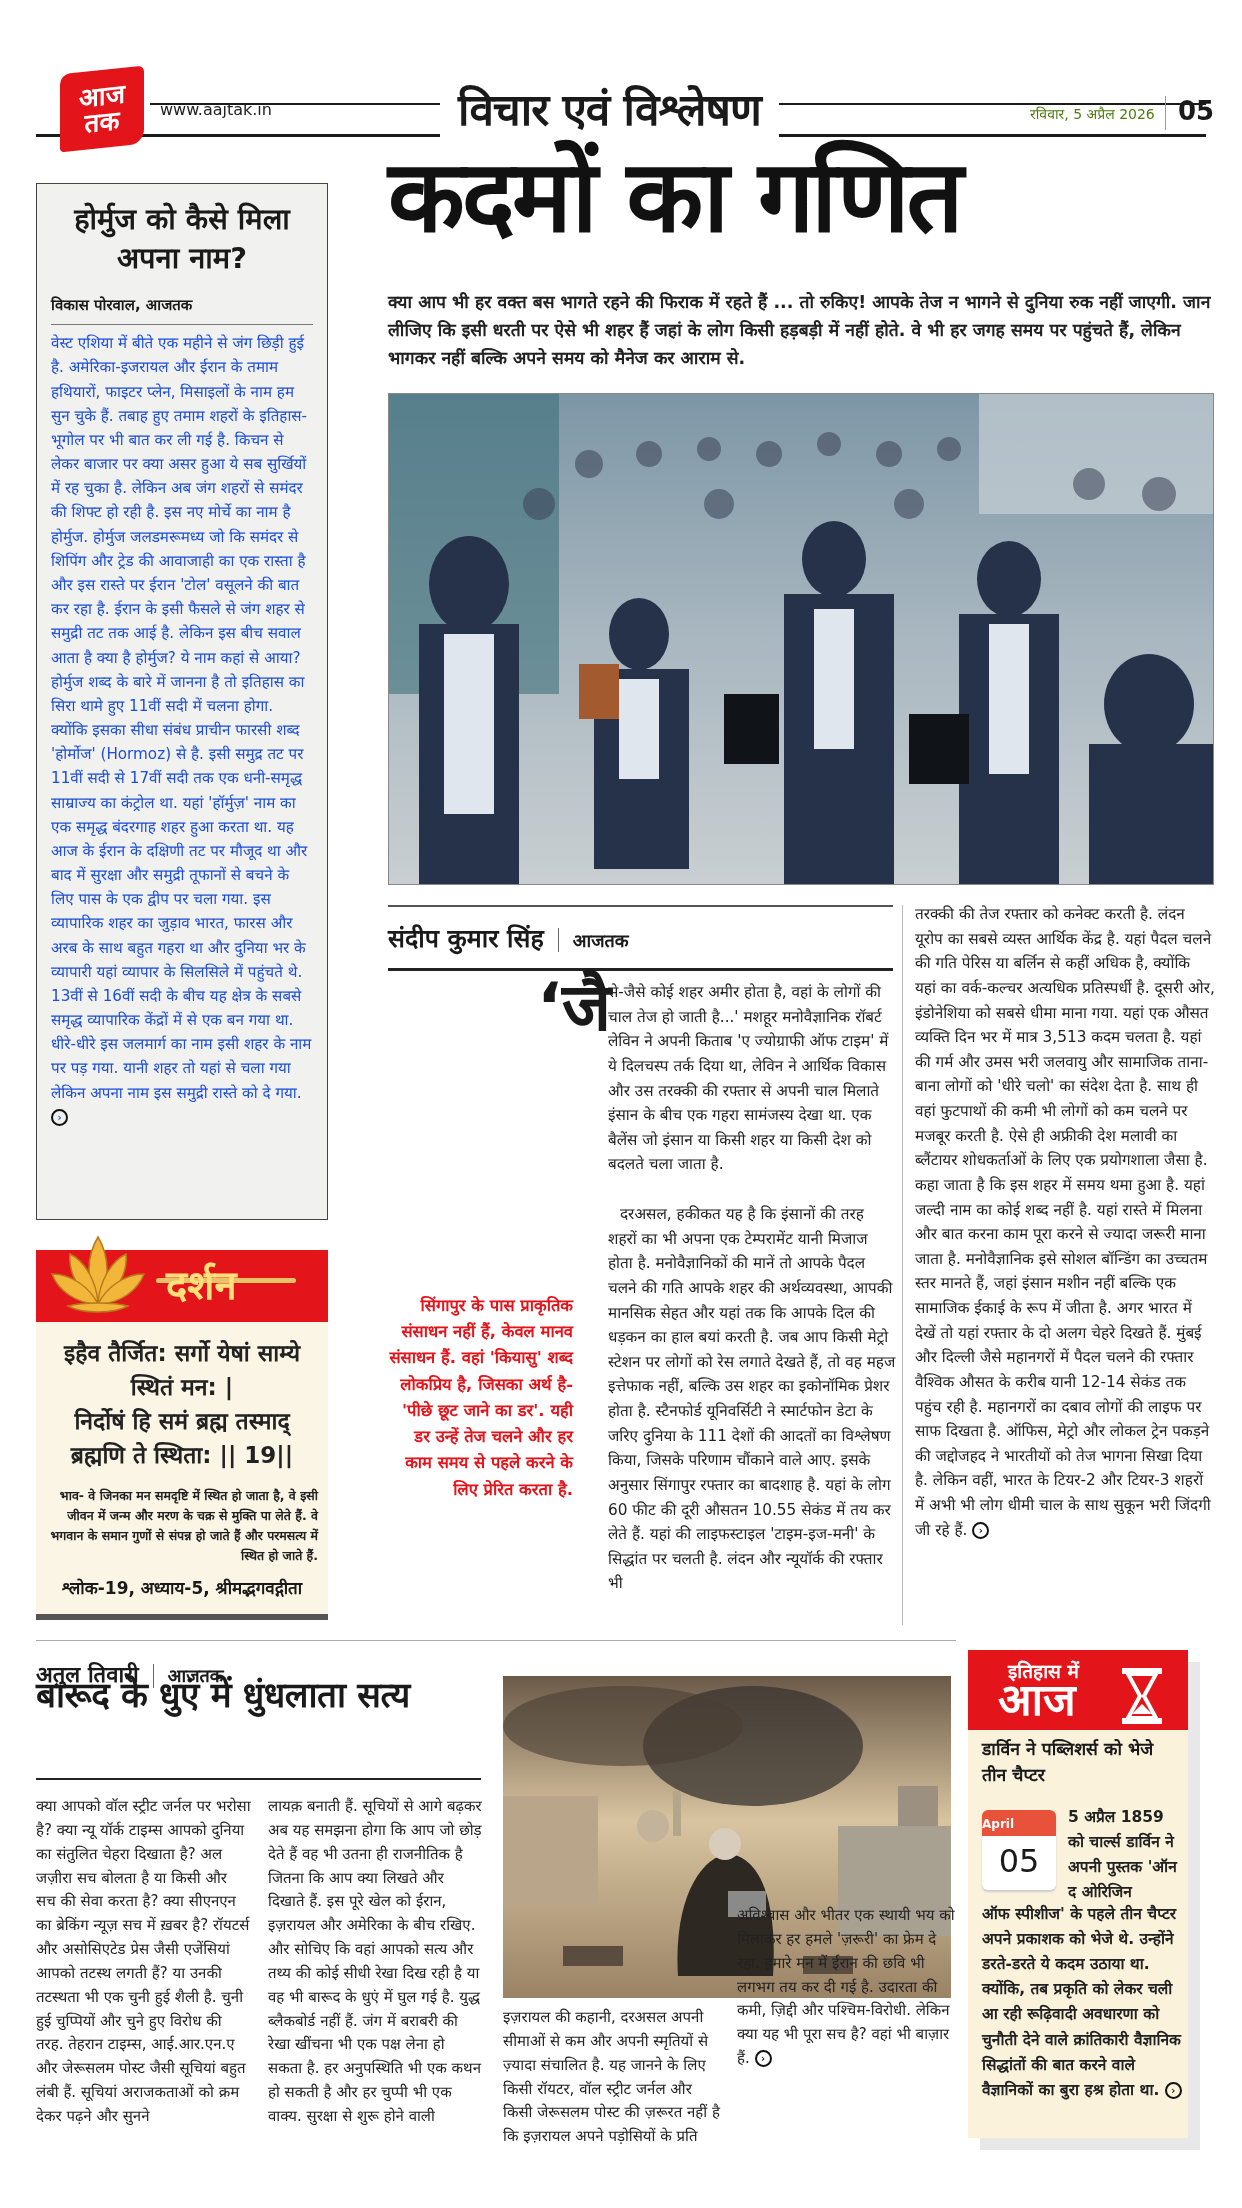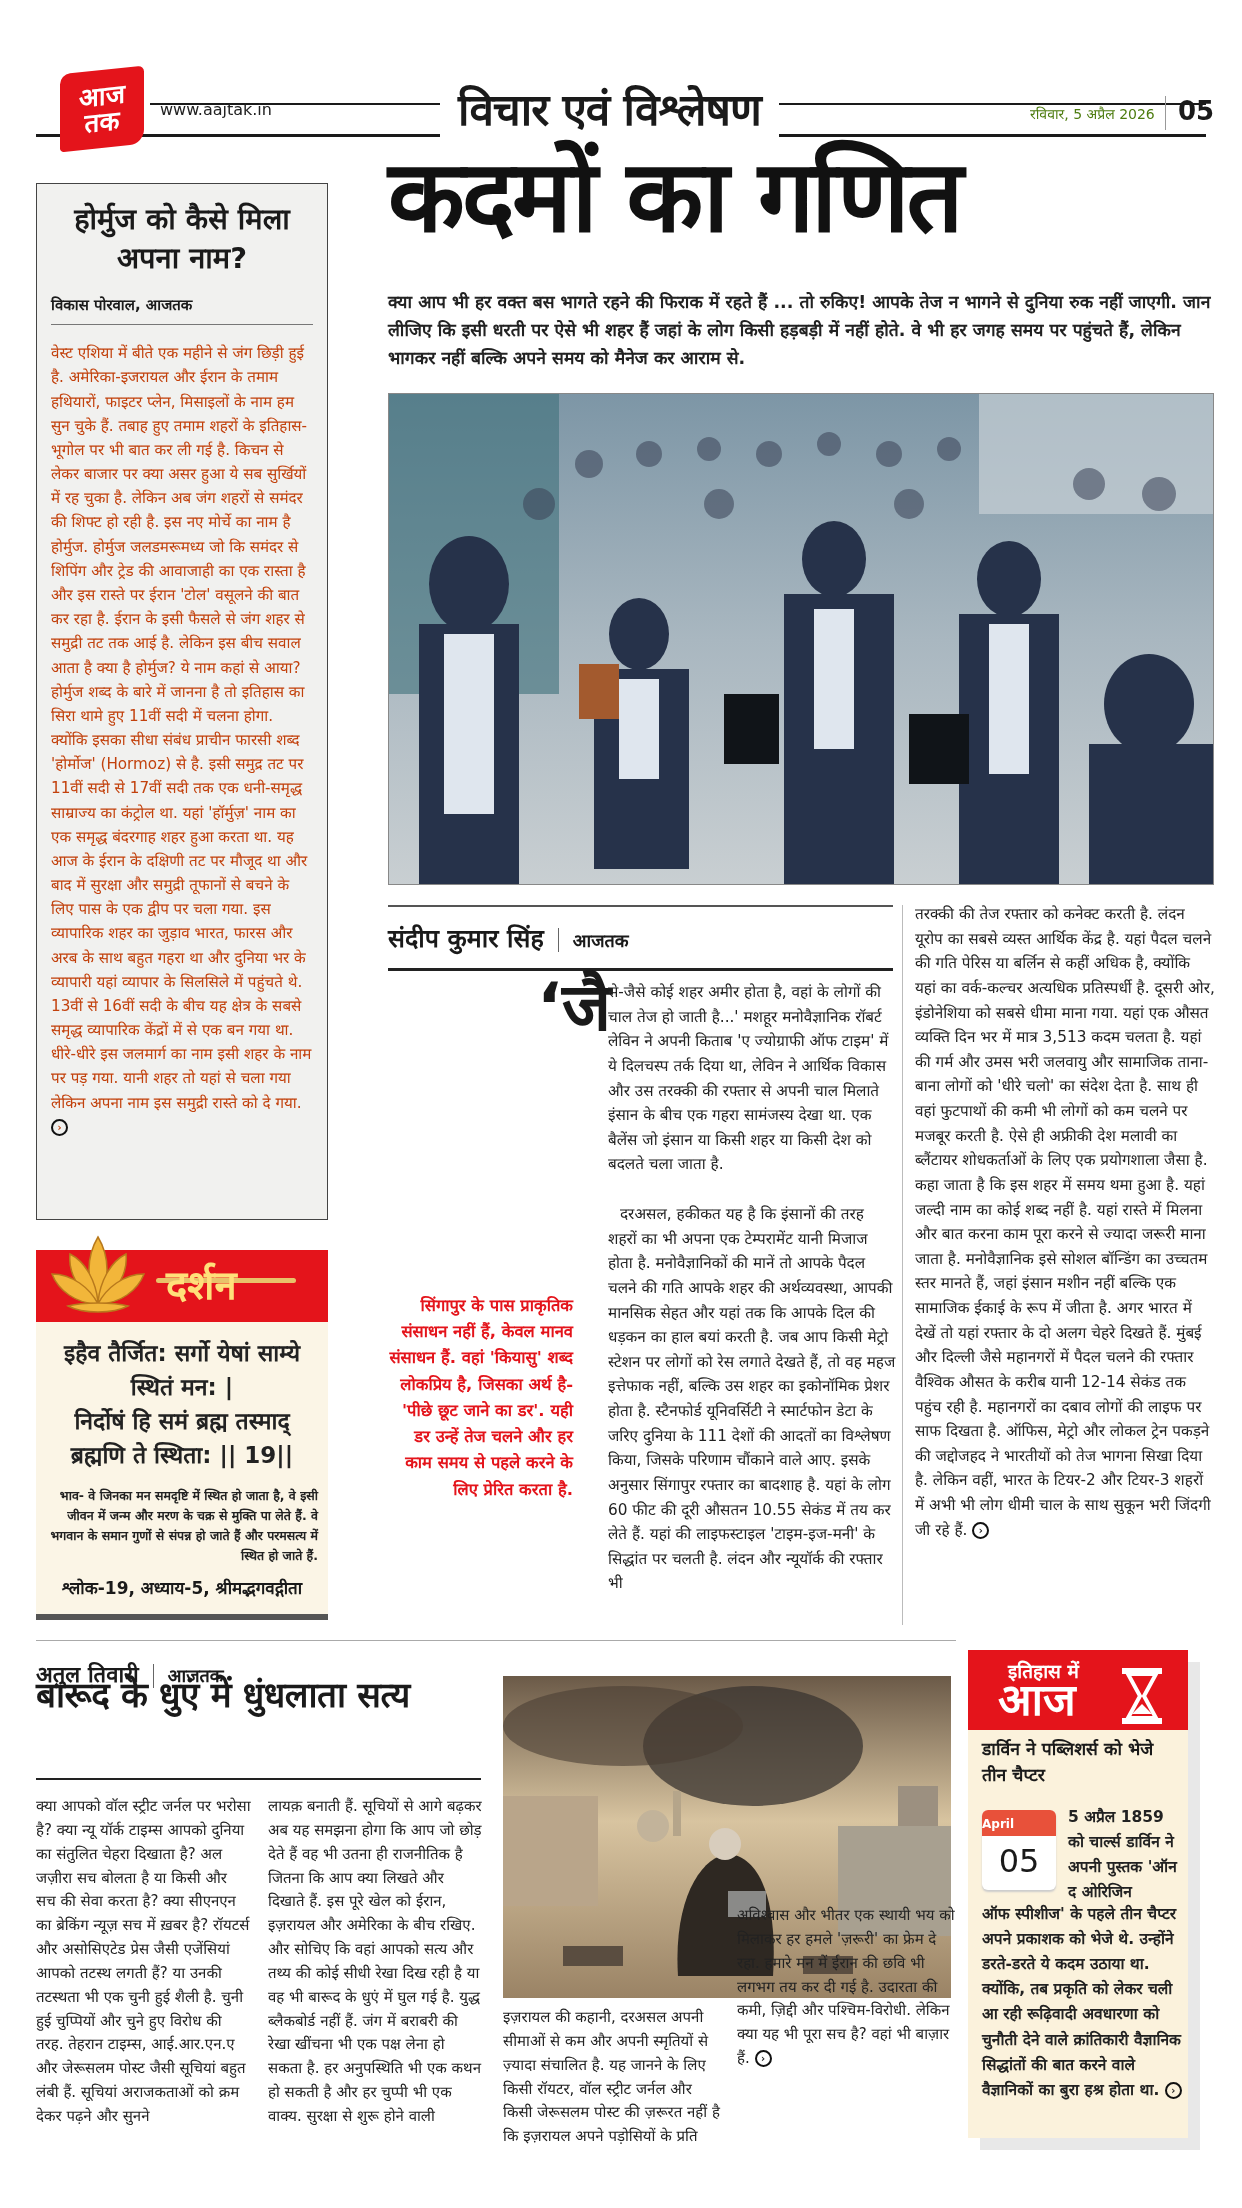--- a/index.html
+++ b/index.html
@@ -11,21 +11,21 @@
   .logo span{display:block}
   .site{position:absolute;left:160px;top:100px;font-size:16px;color:#222}
   .section-title{position:absolute;left:440px;top:78px;font-size:44px;font-weight:bold;letter-spacing:-1px;background:#fff;padding:0 18px;color:#1a1a1a}
   .date{position:absolute;left:1030px;top:104px;font-size:14px;color:#4d7c0f}
   .pgsep{position:absolute;left:1165px;top:96px;width:1px;height:34px;background:#999}
   .pgno{position:absolute;left:1178px;top:96px;font-size:26px;font-weight:bold}
   
   .hbox{position:absolute;left:36px;top:183px;width:292px;height:1037px;border:1.5px solid #444;background:#f1f1ef;padding:12px 14px}
   .hbox h2{font-size:29px;text-align:center;line-height:1.35;font-weight:bold;margin-top:4px}
   .hbox .by{font-size:15px;font-weight:bold;margin-top:16px;padding-bottom:10px;border-bottom:1.5px solid #777}
-  .hbox p{font-size:15.2px;line-height:1.59;margin-top:16px;color:#c2410c}
+  .hbox p{font-size:15.2px;line-height:1.59;margin-top:6px;color:#1d4ed8}
   .more{display:inline-block;width:17px;height:17px;border:2px solid #111;border-radius:50%;font-size:10px;line-height:13px;text-align:center;font-weight:bold;vertical-align:middle;cursor:pointer}
   
   .darshan{position:absolute;left:36px;top:1250px;width:292px;height:370px;background:#fbf5e6;border-bottom:6px solid #555}
   .dhead{height:72px;background:#e4141b;position:relative}
   .lotus{position:absolute;left:12px;top:-18px;width:100px;height:85px}
   .dtitle{position:absolute;left:130px;top:6px;font-size:40px;color:#ffe07a;font-weight:bold}
   .flute{position:absolute;left:120px;top:28px;width:140px;height:5px;background:#e8c36a;border-radius:3px}
   .shloka{font-size:23px;text-align:center;line-height:1.48;margin-top:14px;font-weight:bold;color:#222}
   .bhav{font-size:12.5px;text-align:right;line-height:1.6;margin-top:14px;padding:0 10px;font-weight:bold;color:#222}
   .ref{font-size:17px;text-align:center;margin-top:10px;font-weight:bold}

